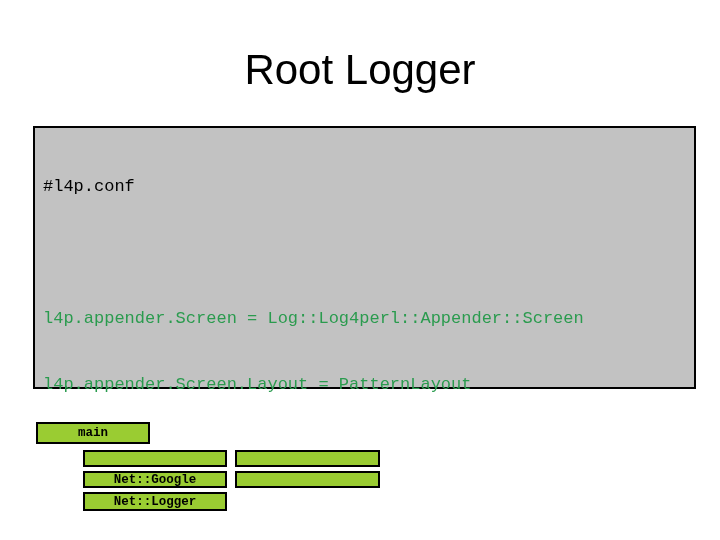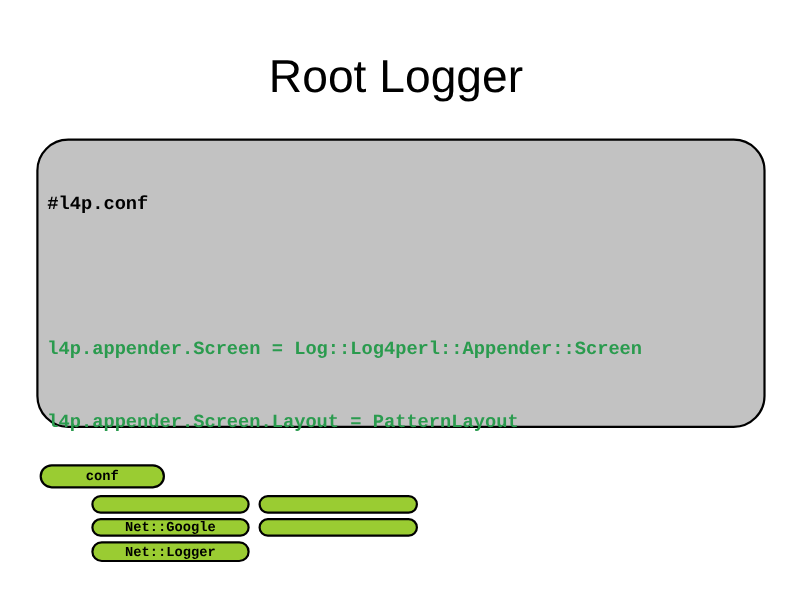--- a/index.html
+++ b/index.html
@@ -2,21 +2,21 @@
 <html style="--navy: #14148c; --green: #2a9b4e; --gray: #c2c2c2; --boxgreen: #9acc32; --ink: #000000;"><head>
 <meta charset="utf-8">
 <style>
   :root {
     --navy: #14148c;
     --green: #2a9b4e;
     --gray: #c2c2c2;
     --boxgreen: #9acc32;
     --ink: #000000;
   }
-  * { margin: 0; padding: 0; box-sizing: border-box; border-radius: 29px; }
+  * { margin: 0; padding: 0; box-sizing: border-box; }
   html, body { width: 720px; height: 540px; }
   body {
     background: #ffffff;
     font-family: "Liberation Sans", sans-serif;
     overflow: hidden;
   }
   .slide {
     position: relative;
     width: 720px;
     height: 540px;
@@ -38,21 +38,21 @@
     position: absolute;
     left: 33px;
     top: 126px;
     width: 663px;
     height: 263px;
     background: var(--gray);
     border: 2px solid var(--ink);
     padding: 4px 10px 0 8px;
     font-family: "Liberation Mono", "DejaVu Sans Mono", monospace;
     font-size: 17px;
-    font-weight: bold;
+    font-weight: normal;
     line-height: 22px;
     white-space: pre;
   }
   .cline { height: 22px; }
   .c-black { color: var(--ink); }
   .c-navy { color: var(--navy); }
   .c-green { color: var(--green); }
   .dbox {
     position: absolute;
     background: var(--boxgreen);
@@ -83,21 +83,21 @@
 
   <div class="codebox">
     <div class="cline"><span class="c-black">#l4p.conf</span></div>
     <div class="cline"></div>
     <div class="cline"><span class="c-green">l4p.appender.Screen = Log::Log4perl::Appender::Screen</span></div>
     <div class="cline"><span class="c-green">l4p.appender.Screen.Layout = PatternLayout</span></div>
     
   </div>
 
   <div>
-    <div class="dbox main bold">conf</div>
+    <div class="dbox main bold">main</div>
     <div class="dbox l-row1"></div>
     <div class="dbox r-row1"></div>
     <div class="dbox l-row2">Net::Google</div>
     <div class="dbox r-row2"></div>
     <div class="dbox l-row3 bold">Net::Logger</div>
   </div>
 
 </div>
 
 </body></html>

